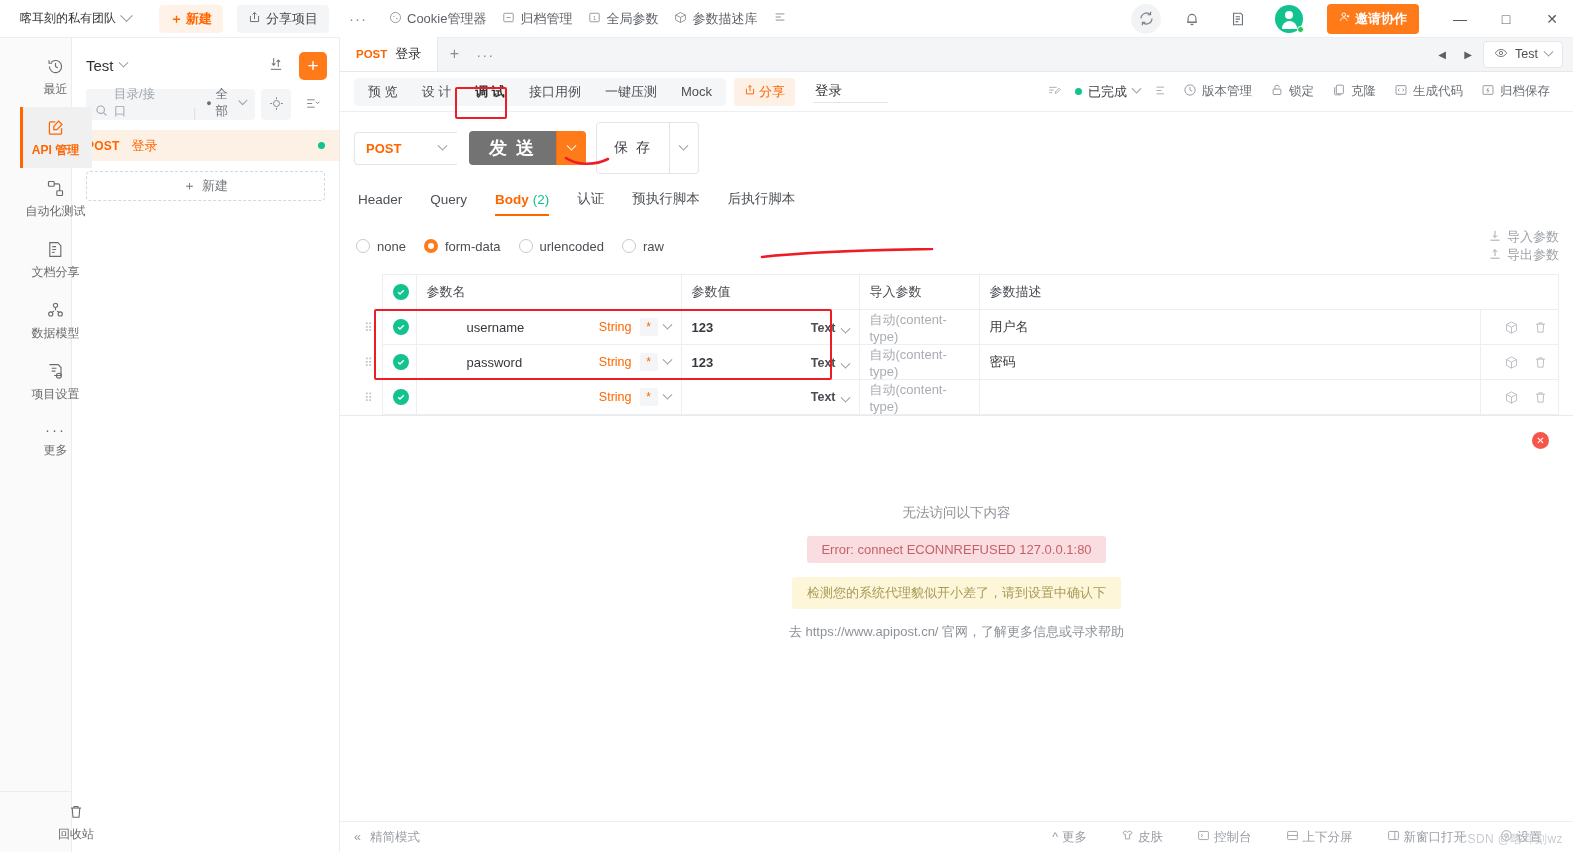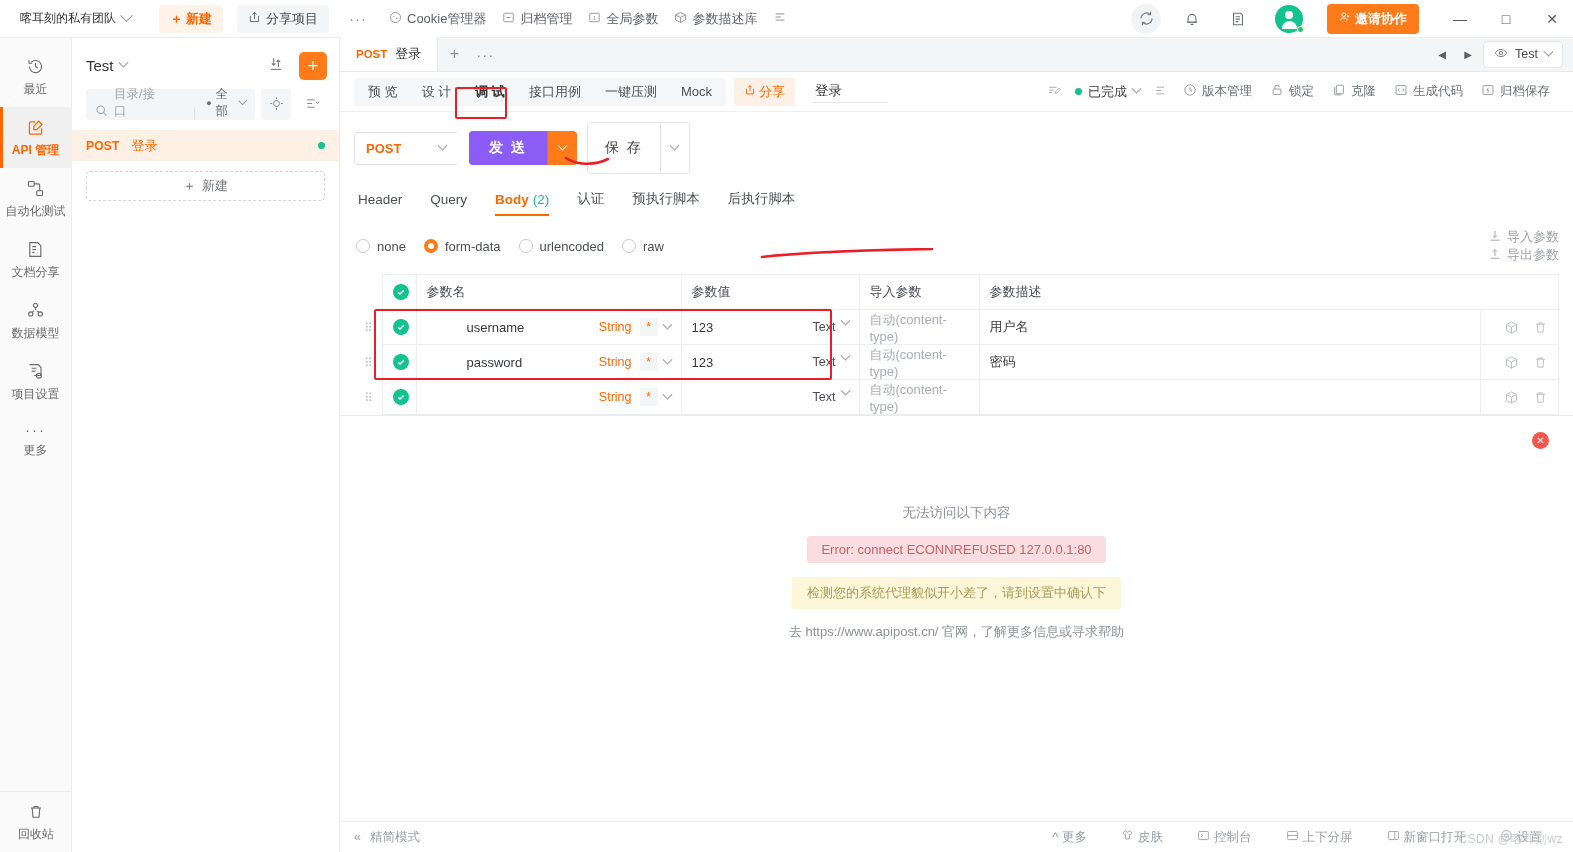--- a/index.html
+++ b/index.html
@@ -56,21 +56,21 @@
   .win-btn { width:30px;height:30px;display:flex;align-items:center;justify-content:center;color:#5a5a5a;cursor:pointer;font-size:14px;}
 
   
   .body { flex:1; display:flex; min-height:0; }
 
   
   .rail {
     width:72px; flex:0 0 72px; background:#fafafa; border-right:1px solid #ececec;
     display:flex; flex-direction:column; align-items:center; padding-top:8px;
   }
-  .rail-item { width:72px; padding:11px 0 9px; display:flex;flex-direction:column;align-items:center;gap:5px; cursor:pointer; color:#6b6b6b; font-size:12px; position:relative;}
+  .rail-item { width:72px; padding:11px 0 9px; display:flex;flex-direction:column;align-items:center;gap:5px; cursor:pointer; color:#6b6b6b; font-size:12px; position:relative;margin-left:40px;}
   .rail-item.active { background:#f0f0f0; color:#f60; font-weight:600;}
   .rail-item.active::before { content:""; position:absolute; left:0; top:0; bottom:0; width:3px; background:#f60;}
   .rail-item svg { display:block; }
   .rail-bottom { margin-top:auto; width:100%; border-top:1px solid #ececec; }
 
   
   .projpanel { width:268px; flex:0 0 268px; border-right:1px solid #ececec; background:#fff; display:flex;flex-direction:column;}
   .pp-head { display:flex; align-items:center; padding:12px 12px 8px 14px; gap:6px;}
   .pp-title { font-size:15px; color:#333; display:flex;align-items:center;gap:6px; cursor:pointer;}
   .pp-head-right { margin-left:auto; display:flex;align-items:center;gap:8px;}
@@ -113,21 +113,21 @@
   .sb-item { display:flex;align-items:center;gap:5px; font-size:12.5px; color:#6b6f75; cursor:pointer; padding:0 9px;}
 
   
   .urlbar { padding:10px 14px 8px; display:flex; align-items:center; gap:0;}
   .method-sel { width:103px; height:33px; border:1px solid #e2e4e7; border-right:none; border-radius:4px 0 0 4px; display:flex;align-items:center;justify-content:space-between; padding:0 11px; cursor:pointer;}
   .method-sel .mv { color:#f60; font-weight:700; font-size:13px;}
   .urlinput { flex:1; height:33px; border:1px solid #e2e4e7; border-radius:0 4px 4px 0; display:flex;align-items:center; padding:0 12px; font-size:13.5px; gap:1px; position:relative;}
   .urlinput .pre { color:#a6aab0; }
   .urlinput .pth { color:#2b2b2b; position:relative; }
   .sendgrp { margin-left:12px; display:flex; height:34px; border-radius:4px; overflow:hidden;}
-  .send-main { background:#8b5cf6; color:#fff; font-size:14px; font-weight:600; padding:14px 20px; display:flex;align-items:center;cursor:pointer; letter-spacing:2px;}
+  .send-main { background:#737373; color:#fff; font-size:18px; font-weight:600; padding:14px 20px; display:flex;align-items:center;cursor:pointer; letter-spacing:2px;}
   .send-arrow { background:#ff7a18; color:#fff; width:30px; display:flex;align-items:center;justify-content:center;cursor:pointer; border-left:1px solid #f26e0d;}
   .savegrp { margin-left:10px; display:flex; height:52px; border:1px solid #e2e4e7; border-radius:4px; overflow:hidden;}
   .save-main { padding:0 17px; display:flex;align-items:center; font-size:14px;color:#3d4045;cursor:pointer; letter-spacing:2px;}
   .save-arrow { width:29px; border-left:1px solid #e2e4e7; display:flex;align-items:center;justify-content:center;cursor:pointer;color:#6b6f75;}
 
   
   .ptabs { display:flex; align-items:center; gap:0; padding:0 14px; height:34px; }
   .ptab { padding:0 14px; height:34px; display:flex;align-items:center;gap:4px; font-size:13.5px; color:#4c5055; cursor:pointer; position:relative;}
   .ptab:first-child{ padding-left:4px;}
   .ptab.active { color:#f60; font-weight:700; }
@@ -154,21 +154,21 @@
   .c-type{width:120px;}
   .c-desc{}
   .c-act{width:78px;}
   .dragdots { color:#c2c5c9; font-size:12px; line-height:1; letter-spacing:1px; cursor:grab;}
   .gcheck { width:16px;height:16px;border-radius:50%;background:#12c28f;display:inline-flex;align-items:center;justify-content:center; cursor:pointer;}
   .gcheck svg { display:block;}
   .namecell { display:flex; align-items:center; }
   .namecell .nm { flex:1; color:#35383d;margin-left:40px; }
   .typetag { color:#f60; font-size:12.5px; margin-right:8px;}
   .reqbox { width:18px;height:18px; background:#f4f5f7; color:#f60; display:inline-flex;align-items:center;justify-content:center; font-size:12px; border-radius:2px; margin-right:6px; cursor:pointer;}
-  .valcell { display:flex;align-items:flex-start;}
+  .valcell { display:flex;align-items:flex-end;font-weight:bold;}
   .valcell .vv { flex:1; color:#35383d;}
   .valcell .tt { color:#4a4d52; font-size:12.5px; margin-right:6px;}
   .ctcell { color:#a9adb3; font-size:12.5px;}
   .actcell { display:flex;align-items:center;justify-content:flex-end; gap:14px; color:#b7babf;}
   .actcell span { cursor:pointer; display:flex;}
 
   
   .annot { position:absolute; border:2.5px solid #ee1c25; border-radius:2px; pointer-events:none; z-index:40;}
   .annot-line { position:absolute; z-index:40; pointer-events:none;}
 

